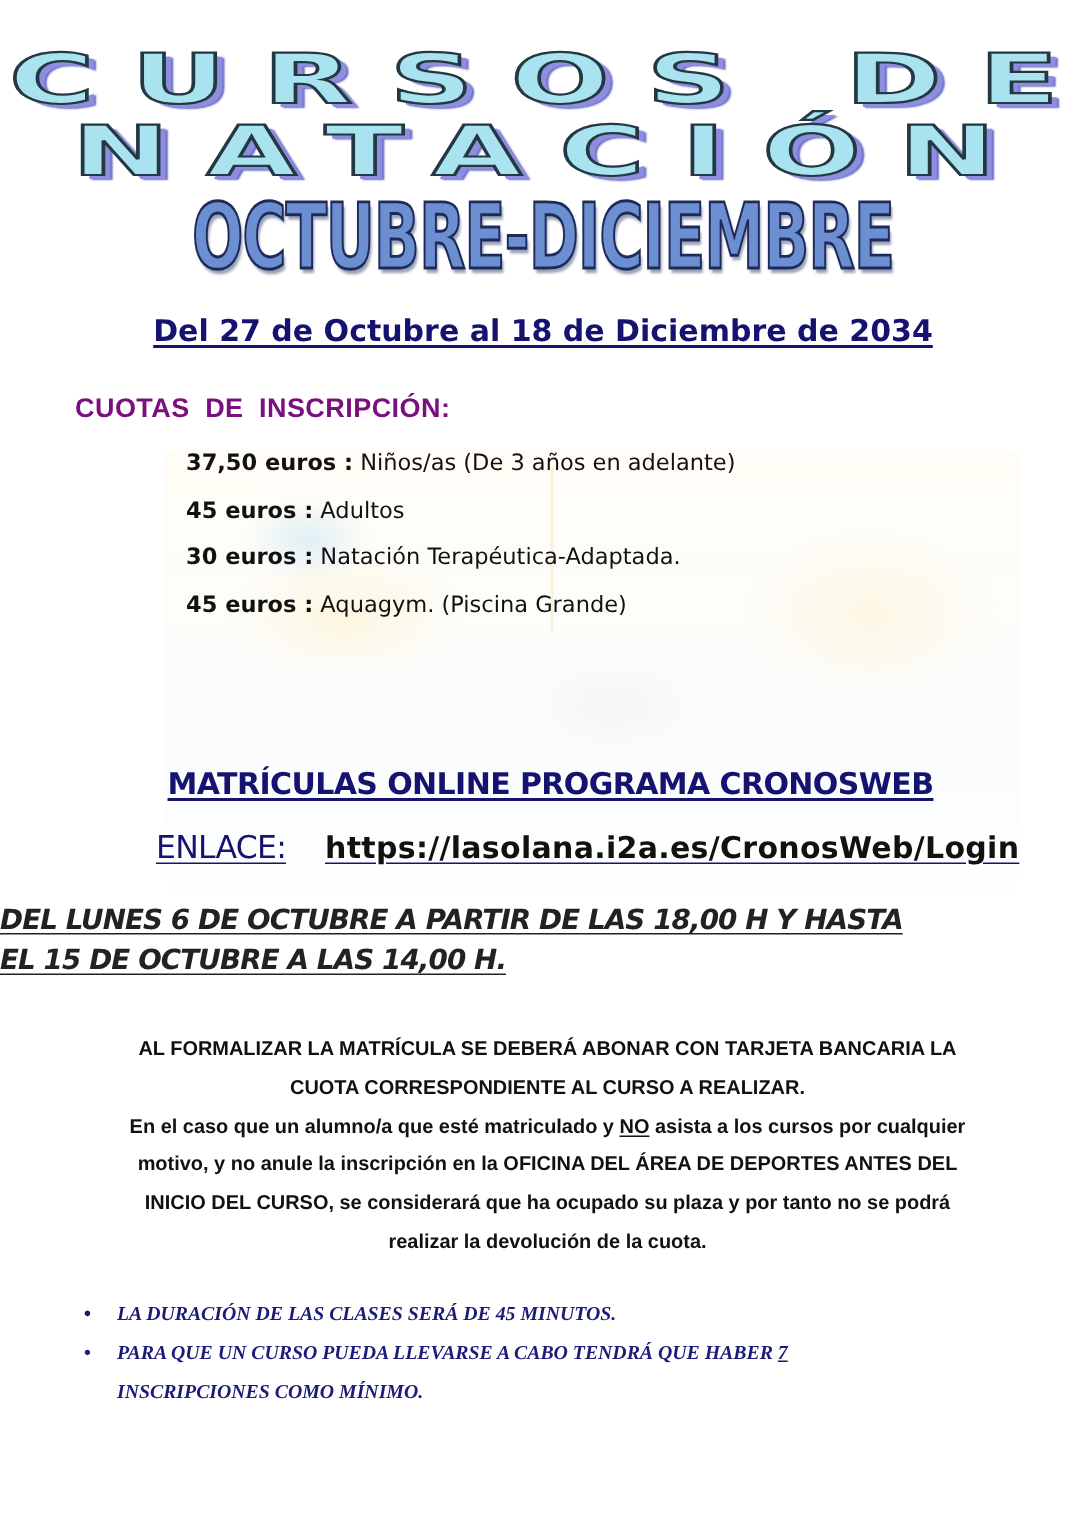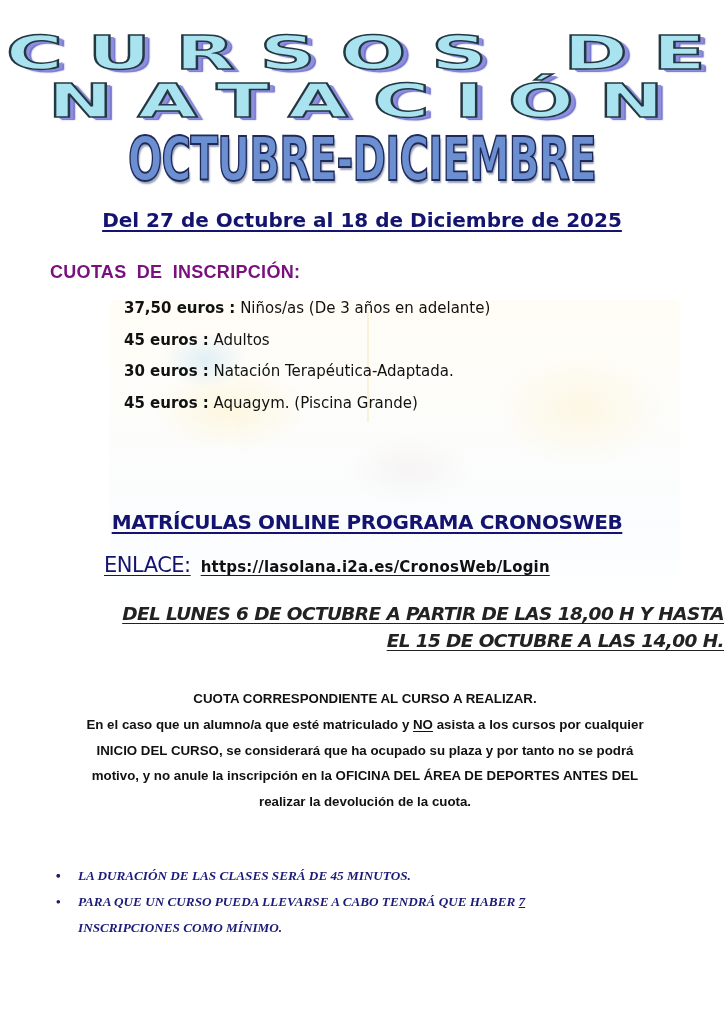--- a/index.html
+++ b/index.html
@@ -80,26 +80,26 @@
     .link-row {
       position: absolute; top: 553px; left: 104px;
       text-decoration: underline; text-underline-offset: 3px; color: #141470;
       white-space: nowrap;
     }
     .link-label {
       font-family: "DejaVu Sans", sans-serif; font-weight: normal; font-size: 21px;
       color: #141470; letter-spacing: -0.5px;
     }
     .link-url {
-      font-family: "DejaVu Sans", sans-serif; font-weight: bold; font-size: 15px;
-      color: #111; margin-left: 10px; letter-spacing: 0.2px;
+      font-family: "DejaVu Sans", sans-serif; font-weight: bold; font-size: 20px;
+      color: #111; margin-left: 26px; letter-spacing: 0.2px;
     }
 
     .period {
-      position: absolute; top: 600px; left: 0; width: 724px; text-align: right;
+      position: absolute; top: 600px; left: 0; width: 724px; text-align: left;
       font-family: "DejaVu Sans", sans-serif; font-style: italic; font-weight: bold;
       font-size: 18.5px; line-height: 27px; color: #222;
       letter-spacing: -0.6px;
     }
     .period span { text-decoration: underline; text-underline-offset: 3px; }
 
     
     .conditions {
       position: absolute; top: 686px; left: 40px; width: 650px; text-align: center;
       font-family: "Liberation Sans", sans-serif; font-weight: bold; font-size: 13.3px;
@@ -122,21 +122,21 @@
 <body>
 
 <div class="watermark">
   <div class="divider"></div>
 </div>
 
 <div class="wordart wa1">CURSOS DE</div>
 <div class="wordart wa1 line2">NATACIÓN</div>
 <div class="wordart wa2">OCTUBRE-DICIEMBRE</div>
 
-<div class="dates">Del 27 de Octubre al 18 de Diciembre de 2025</div>
+<div class="dates">Del 27 de Octubre al 18 de Diciembre de 2034</div>
 
 <div class="fees-title">CUOTAS DE INSCRIPCIÓN:</div>
 <ul class="fees-list">
   <li><span class="amount">37,50 euros :</span><span> Niños/as (De 3 años en adelante)</span></li>
   <li><span class="amount">45 euros :</span><span> Adultos</span></li>
   <li><span class="amount">30 euros :</span><span> Natación Terapéutica-Adaptada.</span></li>
   <li><span class="amount">45 euros :</span><span> Aquagym. (Piscina Grande)</span></li>
 </ul>
 
 <div class="enroll-title">MATRÍCULAS ONLINE PROGRAMA CRONOSWEB</div>
@@ -144,24 +144,25 @@
 <div class="link-row">
   <span class="link-label">ENLACE:</span><a class="link-url">https://lasolana.i2a.es/CronosWeb/Login</a>
 </div>
 
 <div class="period">
   <span>DEL LUNES 6 DE OCTUBRE A PARTIR DE LAS 18,00 H Y HASTA</span><br>
   <span>EL 15 DE OCTUBRE A LAS 14,00 H.</span>
 </div>
 
 <div class="conditions">
+  <div>AL FORMALIZAR LA MATRÍCULA SE DEBERÁ ABONAR CON TARJETA BANCARIA LA</div>
   <div>CUOTA CORRESPONDIENTE AL CURSO A REALIZAR.</div>
   <div><span>En el caso que un alumno/a que esté matriculado y </span><u>NO</u><span> asista a los cursos por cualquier</span></div>
+  <div>motivo, y no anule la inscripción en la OFICINA DEL ÁREA DE DEPORTES ANTES DEL</div>
   <div>INICIO DEL CURSO, se considerará que ha ocupado su plaza y por tanto no se podrá</div>
-  <div>motivo, y no anule la inscripción en la OFICINA DEL ÁREA DE DEPORTES ANTES DEL</div>
   <div>realizar la devolución de la cuota.</div>
 </div>
 
 <ul class="notes">
   <li><span class="bullet">•</span></li>
   <li><span class="bullet">•</span><span>LA DURACIÓN DE LAS CLASES SERÁ DE 45 MINUTOS.</span></li>
   <li><span class="bullet">•</span><span>PARA QUE UN CURSO PUEDA LLEVARSE A CABO TENDRÁ QUE HABER </span><u>7</u><br><span>INSCRIPCIONES COMO MÍNIMO.</span></li>
 </ul>
 
 </body></html>

